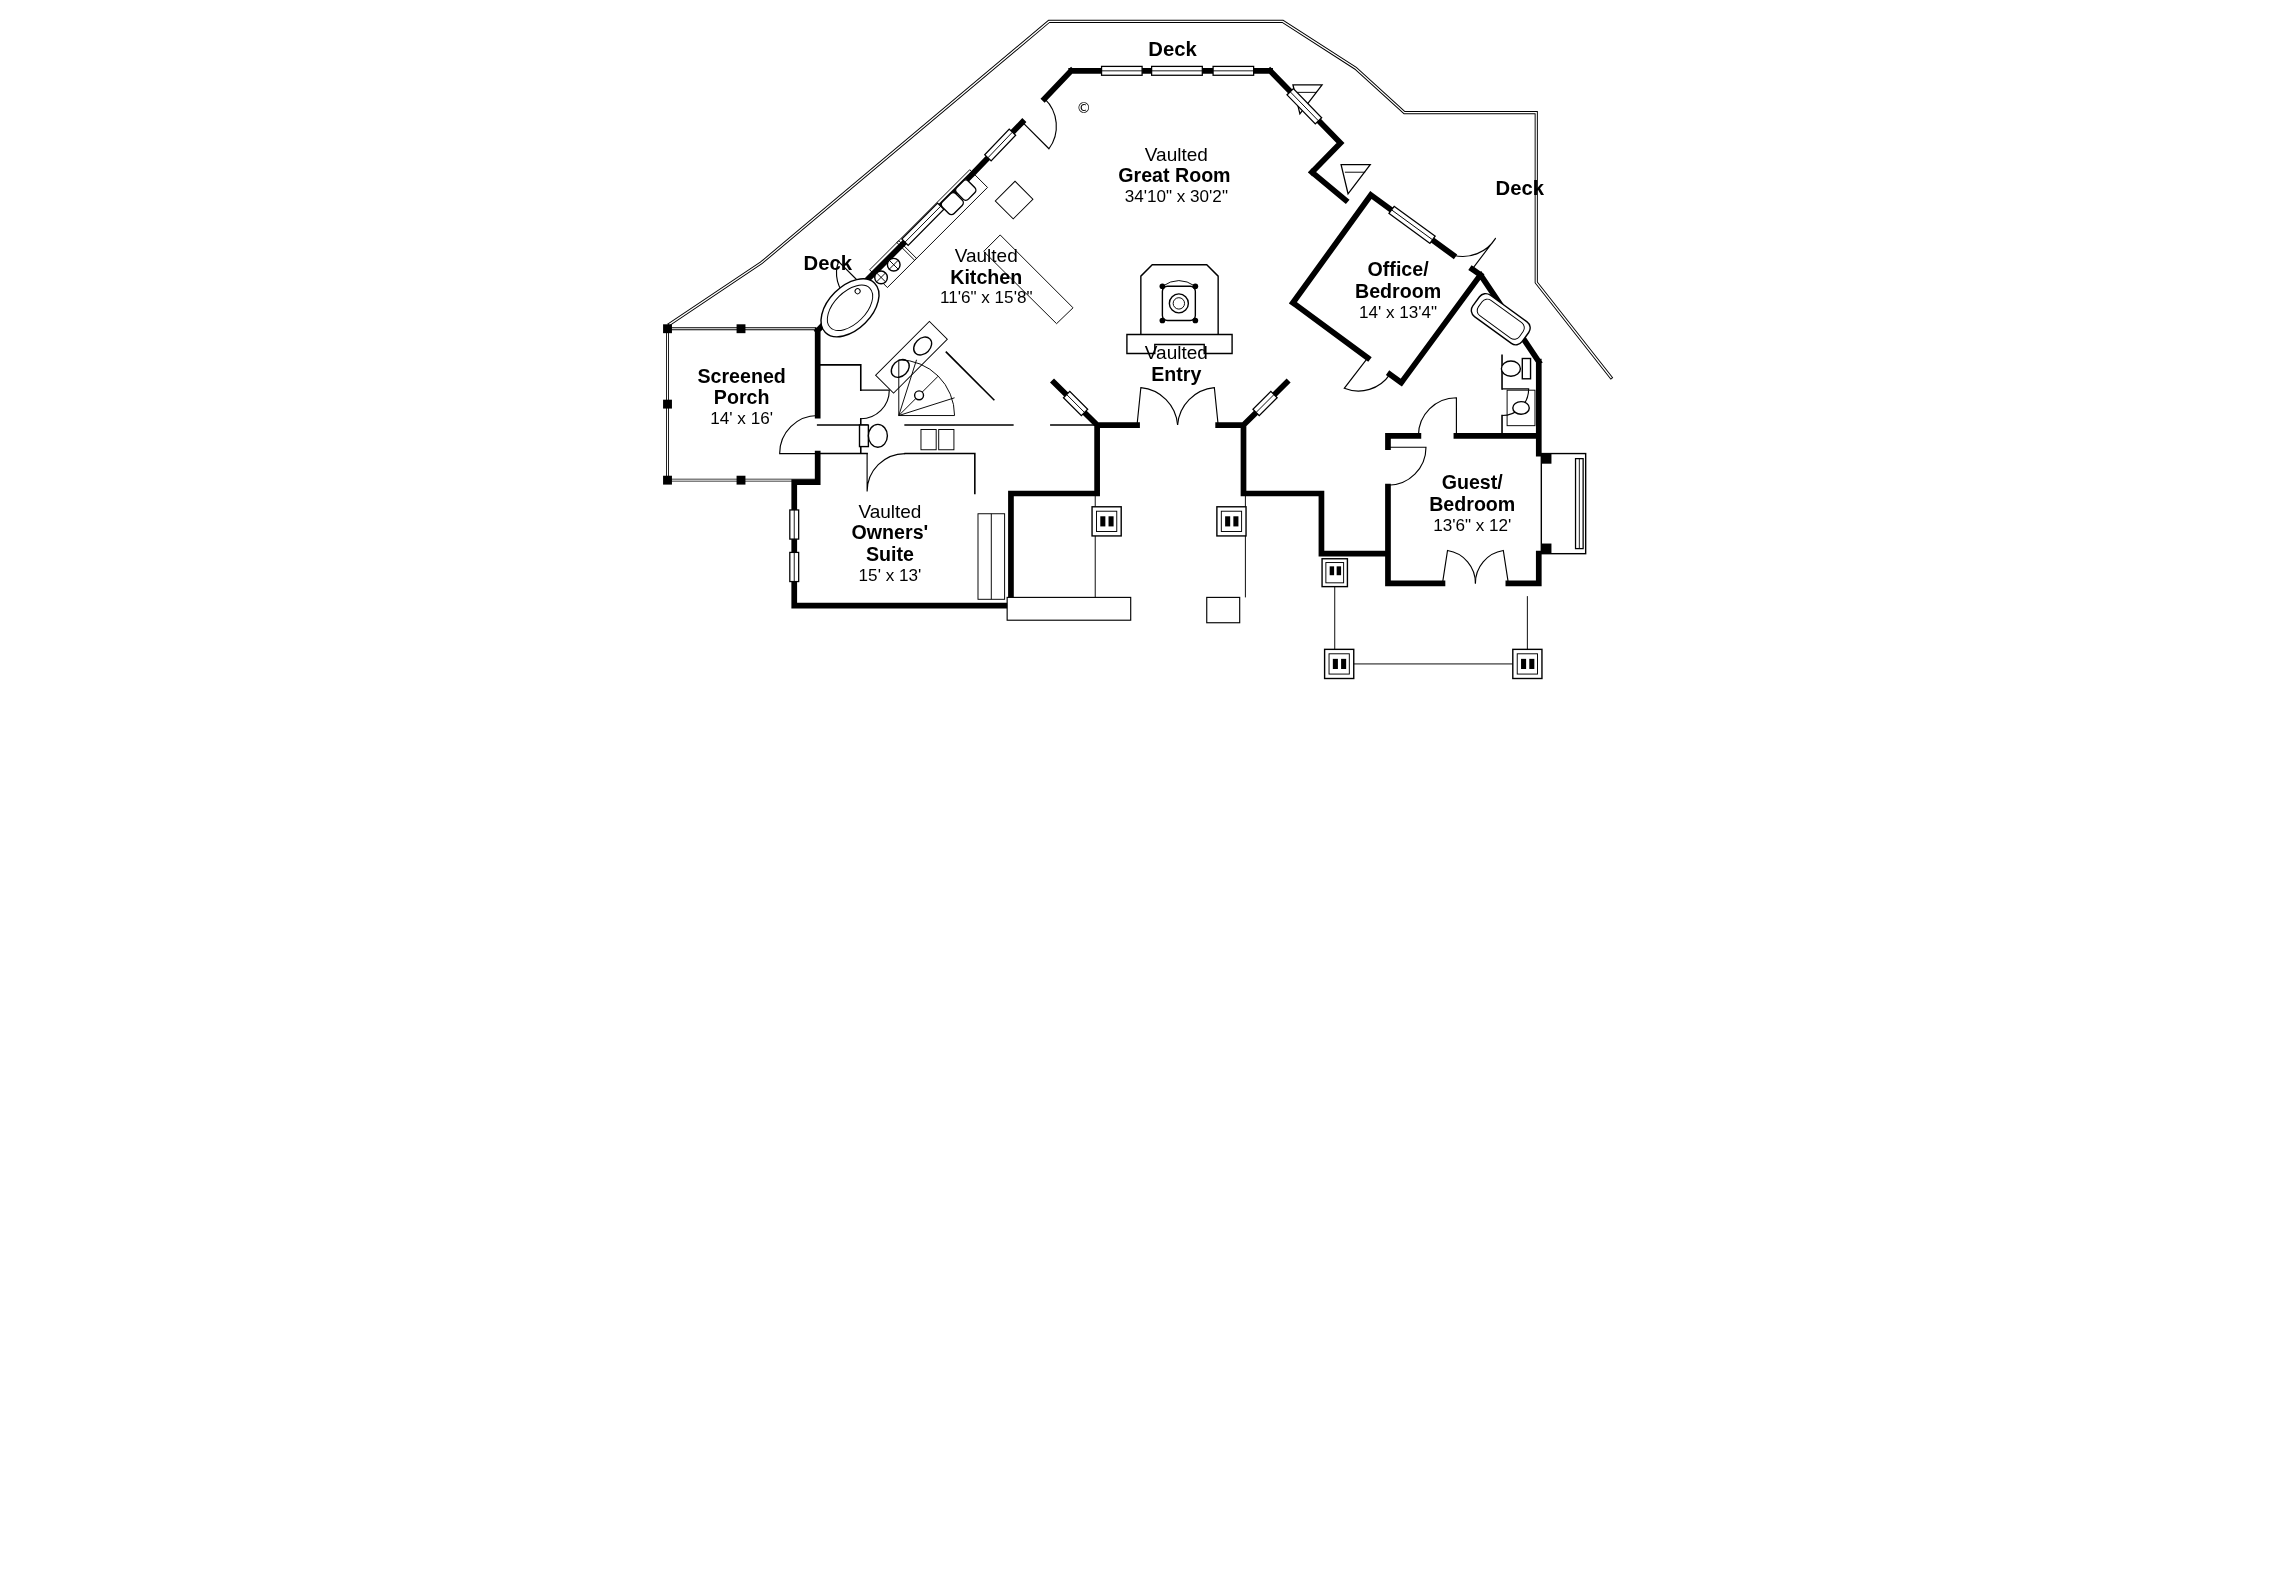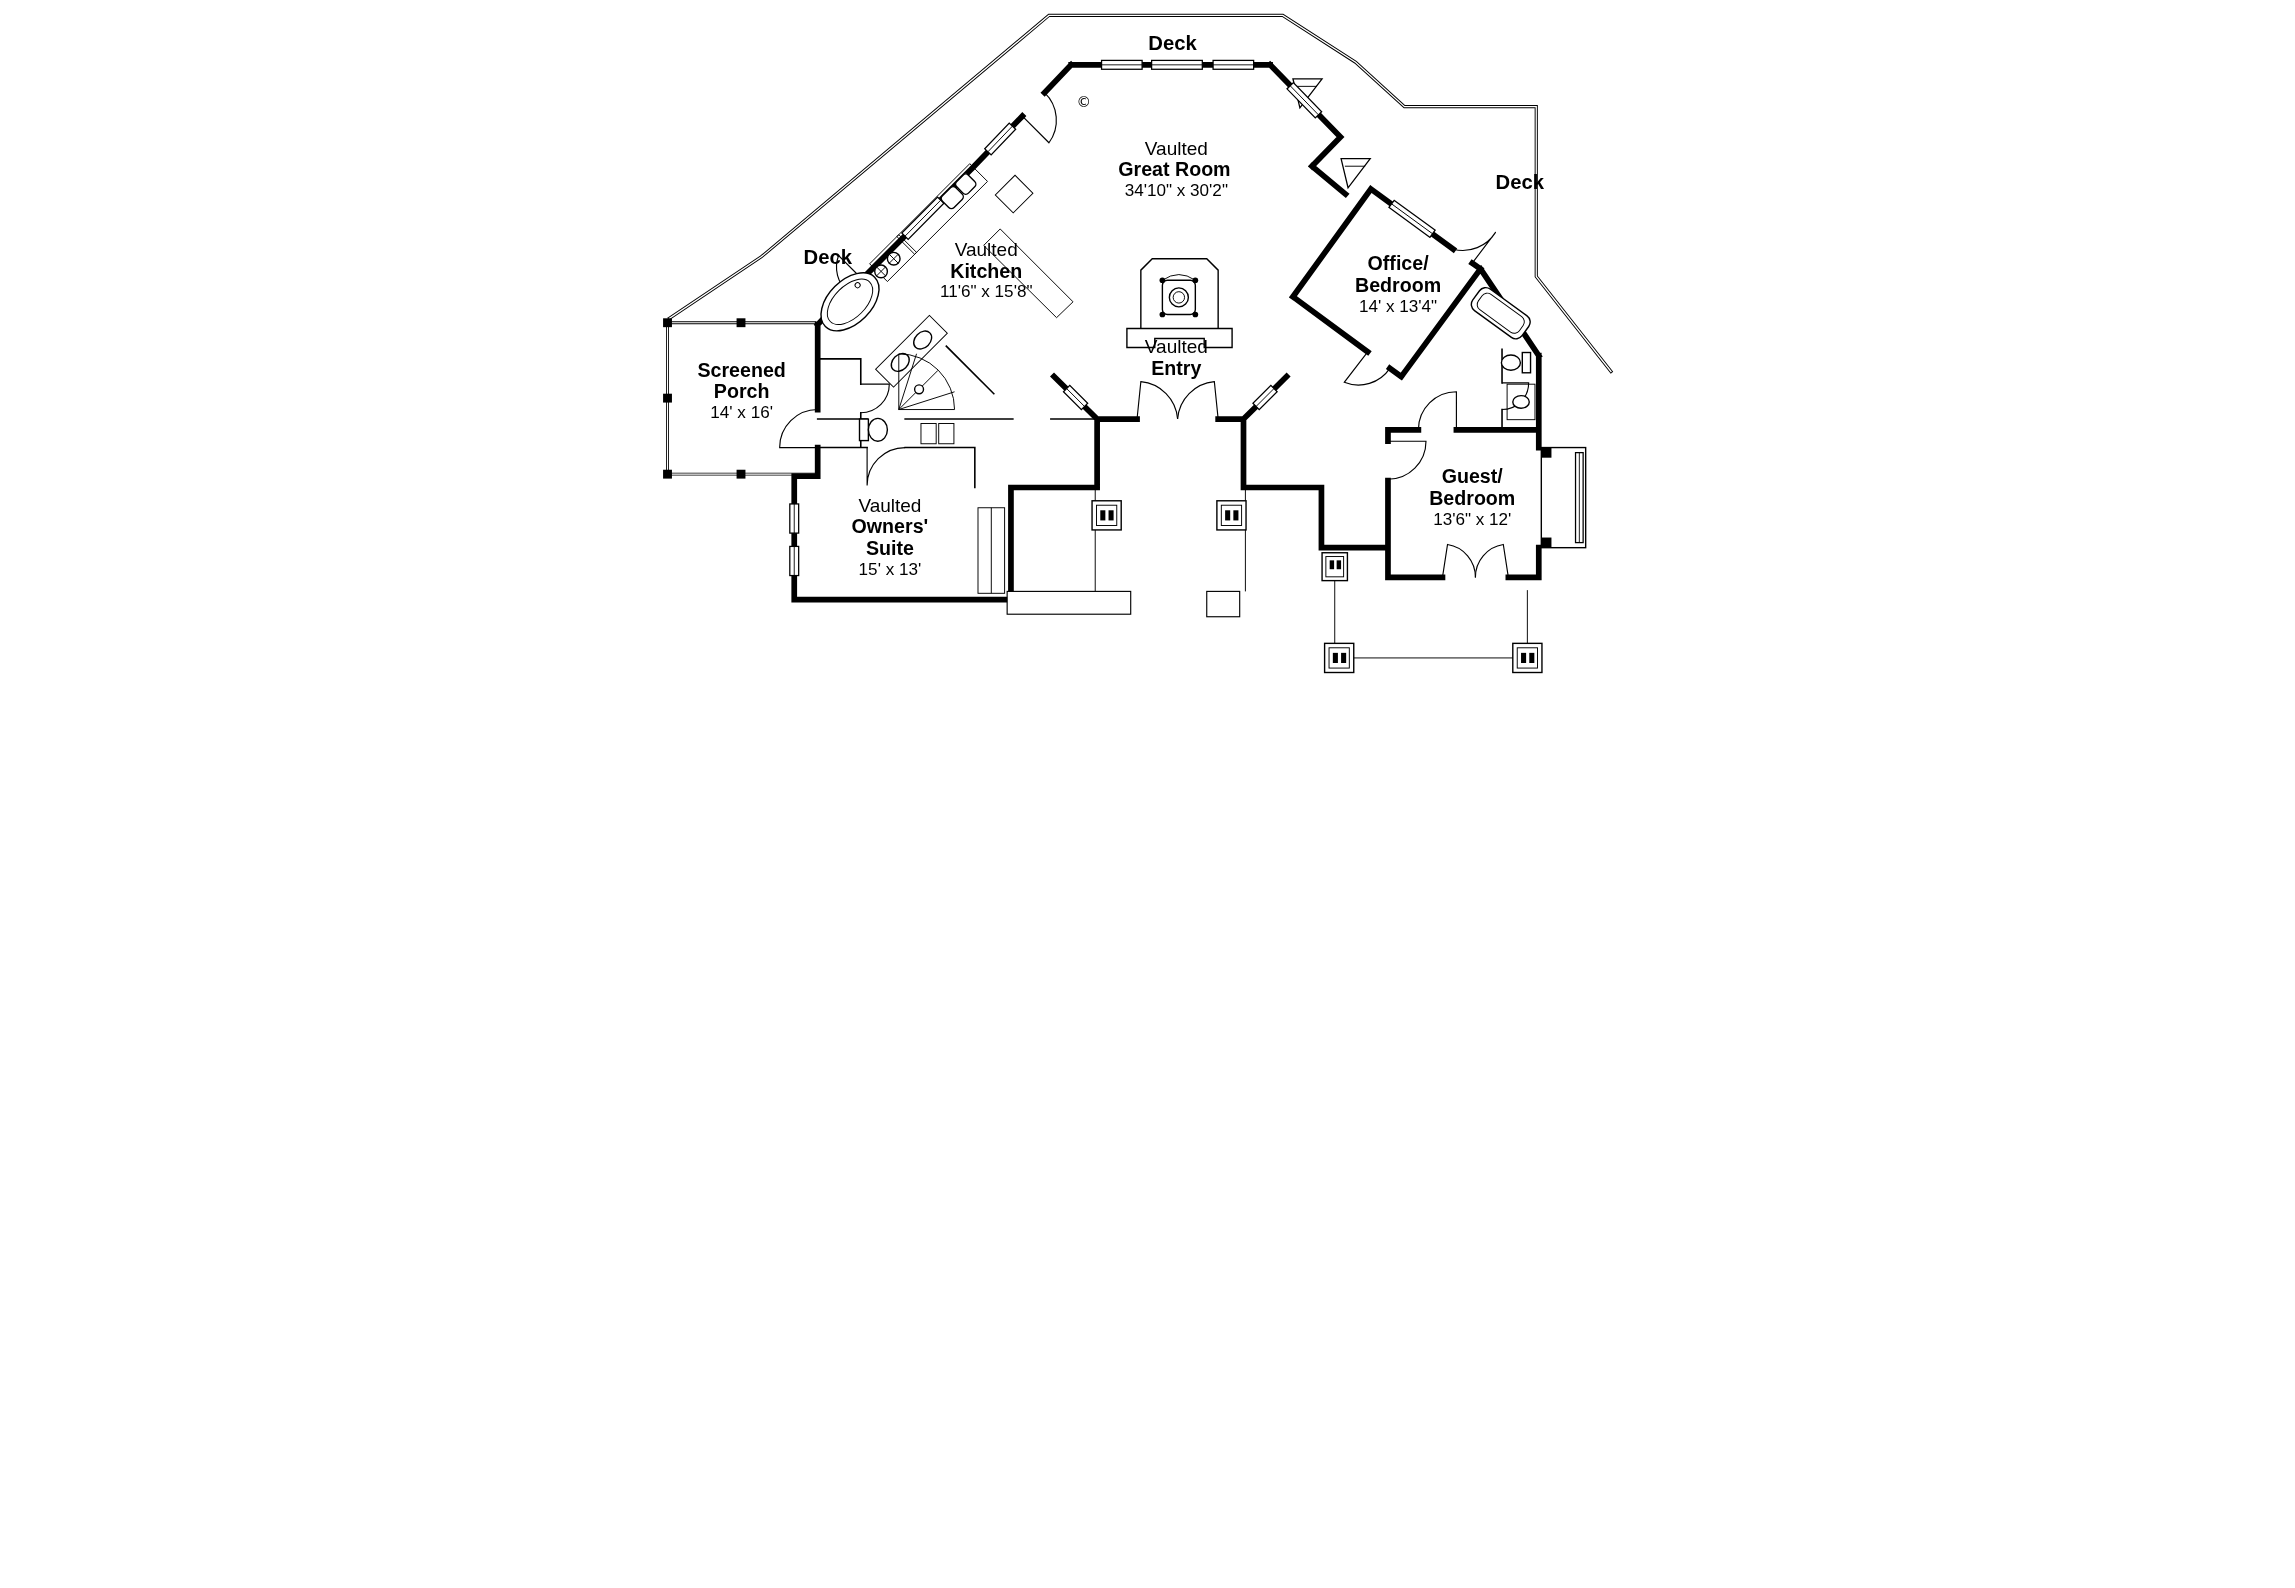--- a/index.html
+++ b/index.html
@@ -1,16 +1,16 @@
 <!DOCTYPE html>
 <html style="font-size:10px"><head>
 <meta charset="utf-8">
 <style>
   html,body{margin:0;padding:0;background:#ffffff;}
-  .page{width:100%;max-width:979px;margin:4px auto;background:#000000;}
+  .page{width:100%;max-width:979px;margin:10px auto;background:#000000;}
   svg{display:block;width:100%;height:auto;background:#ffffff;}
   .wall{stroke:#000;stroke-width:9;fill:none;stroke-linecap:square;}
   .wall-thin{stroke:#000;stroke-width:2.5;fill:none;stroke-linecap:square;}
   .dbl-outer{stroke:#000;stroke-width:5;fill:none;stroke-linecap:square;stroke-linejoin:miter;}
   .dbl-inner{stroke:#fff;stroke-width:2;fill:none;stroke-linecap:square;stroke-linejoin:miter;}
   .scr-outer{stroke:#000;stroke-width:4.5;fill:none;}
   .scr-inner{stroke:#fff;stroke-width:1.8;fill:none;}
   .win{fill:#fff;stroke:#000;stroke-width:2;}
   .winline{stroke:#000;stroke-width:1.4;fill:none;}
   .door{stroke:#000;stroke-width:1.8;fill:none;}

